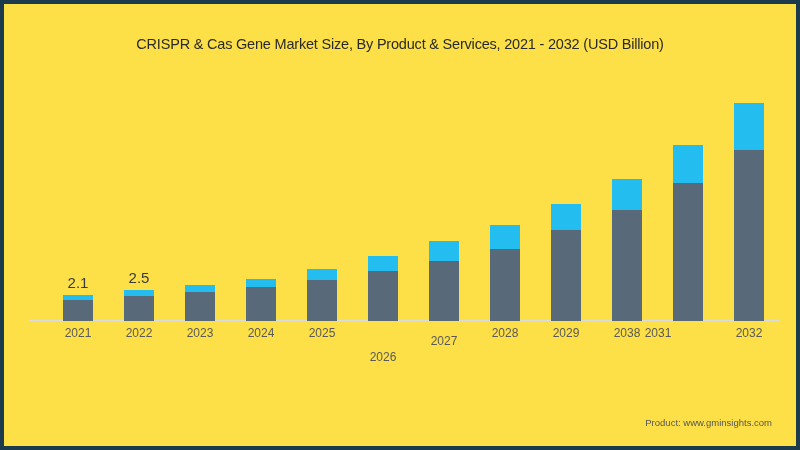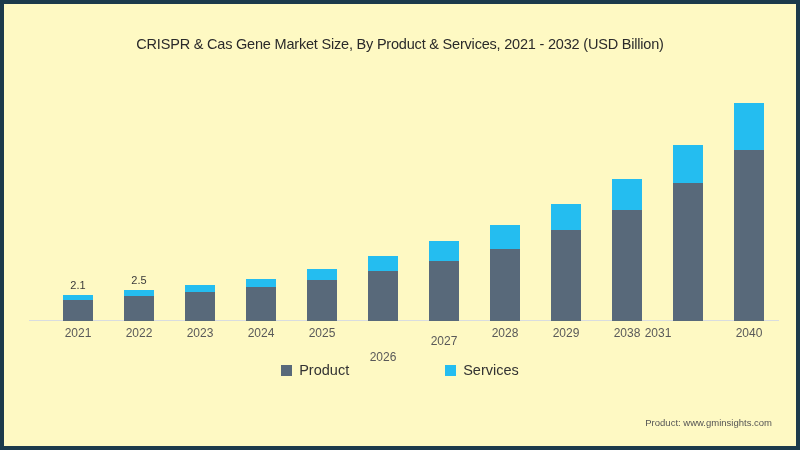--- a/index.html
+++ b/index.html
@@ -2,21 +2,21 @@
 <html><head>
 <meta charset="utf-8">
 <style>
   html,body{margin:0;padding:0;background:#ffffff;}
   body{width:800px;height:450px;overflow:hidden;font-family:"Liberation Sans",sans-serif;}
 
   #frame{
     position:relative;width:800px;height:450px;box-sizing:border-box;
     border:4px solid #1b3a4b;background:#ffffff;
   }
-  #inner{position:absolute;inset:0;background:#fef9c3;}
+  #inner{position:absolute;inset:0;background:#fde047;}
 
   #chart-title{
     position:absolute;left:0;right:0;top:32px;text-align:center;
     font-size:14.5px;color:#2a2a2a;letter-spacing:-0.2px;white-space:nowrap;
   }
 
   
   #plot{
     position:absolute;left:25px;top:80px;width:750px;height:237px;
   }
@@ -24,21 +24,21 @@
     position:absolute;left:0;right:0;bottom:0;height:1px;background:#d9dde0;
   }
   .bar-group{
     position:absolute;bottom:0;width:30px;
   }
   .seg{position:absolute;left:0;width:30px;}
   .seg-product{background:#58697a;bottom:0;}
   .seg-services{background:#24bdf0;}
   .bar-label{
     position:absolute;left:50%;transform:translateX(-50%);
-    font-size:11px;color:#3a3a3a;white-space:nowrap;
+    font-size:15px;color:#3a3a3a;white-space:nowrap;
   }
 
   #x-axis{
     position:absolute;left:25px;top:322px;width:750px;height:18px;
   }
   .x-tick{
     position:absolute;width:60px;text-align:center;
     font-size:12px;color:#595959;
   }
 
@@ -124,30 +124,20 @@
         <div class="x-tick" style="left: 80px;">2022</div>
         <div class="x-tick" style="left: 141px;">2023</div>
         <div class="x-tick" style="left: 202px;">2024</div>
         <div class="x-tick" style="left: 263px;">2025</div>
         <div class="x-tick" style="left: 324px; margin-top: 24px;">2026</div>
         <div class="x-tick" style="left: 385px; margin-top: 8px;">2027</div>
         <div class="x-tick" style="left: 446px;">2028</div>
         <div class="x-tick" style="left: 507px;">2029</div>
         <div class="x-tick" style="left: 568px;">2038</div>
         <div class="x-tick" style="left: 599px;">2031</div>
-        <div class="x-tick" style="left: 690px;">2040</div>
+        <div class="x-tick" style="left: 690px;">2032</div>
       </div>
 
-    <div id="legend">
-        <div class="legend-item">
-          <span class="legend-swatch" style="background: rgb(88, 105, 122);"></span>
-          <span class="legend-label">Product</span>
-        </div>
-        <div class="legend-item">
-          <span class="legend-swatch" style="background: rgb(36, 189, 240);"></span>
-          <span class="legend-label">Services</span>
-        </div>
-      </div>
 
     <div id="source">Product: www.gminsights.com</div>
 
   </div>
 </div>
 
 </body></html>

